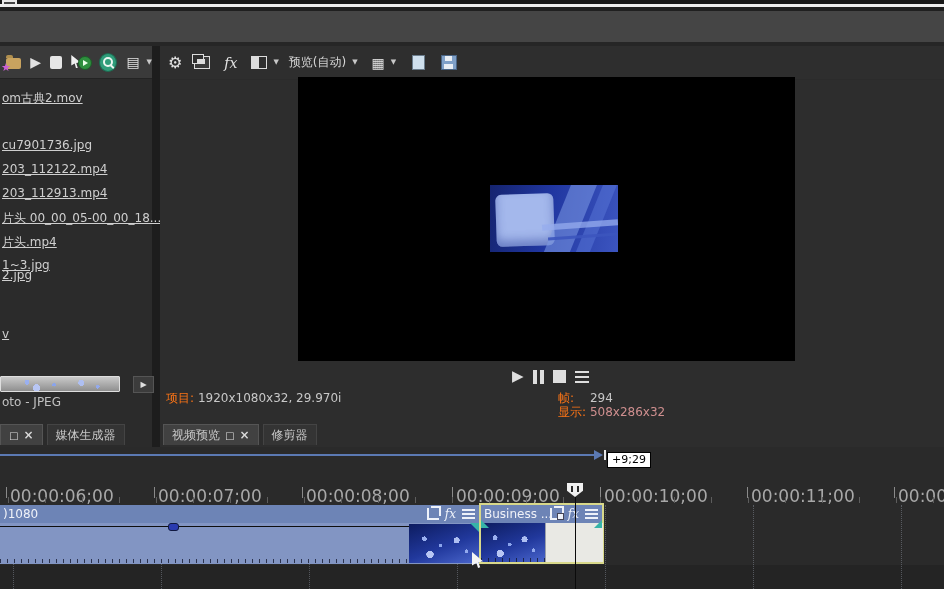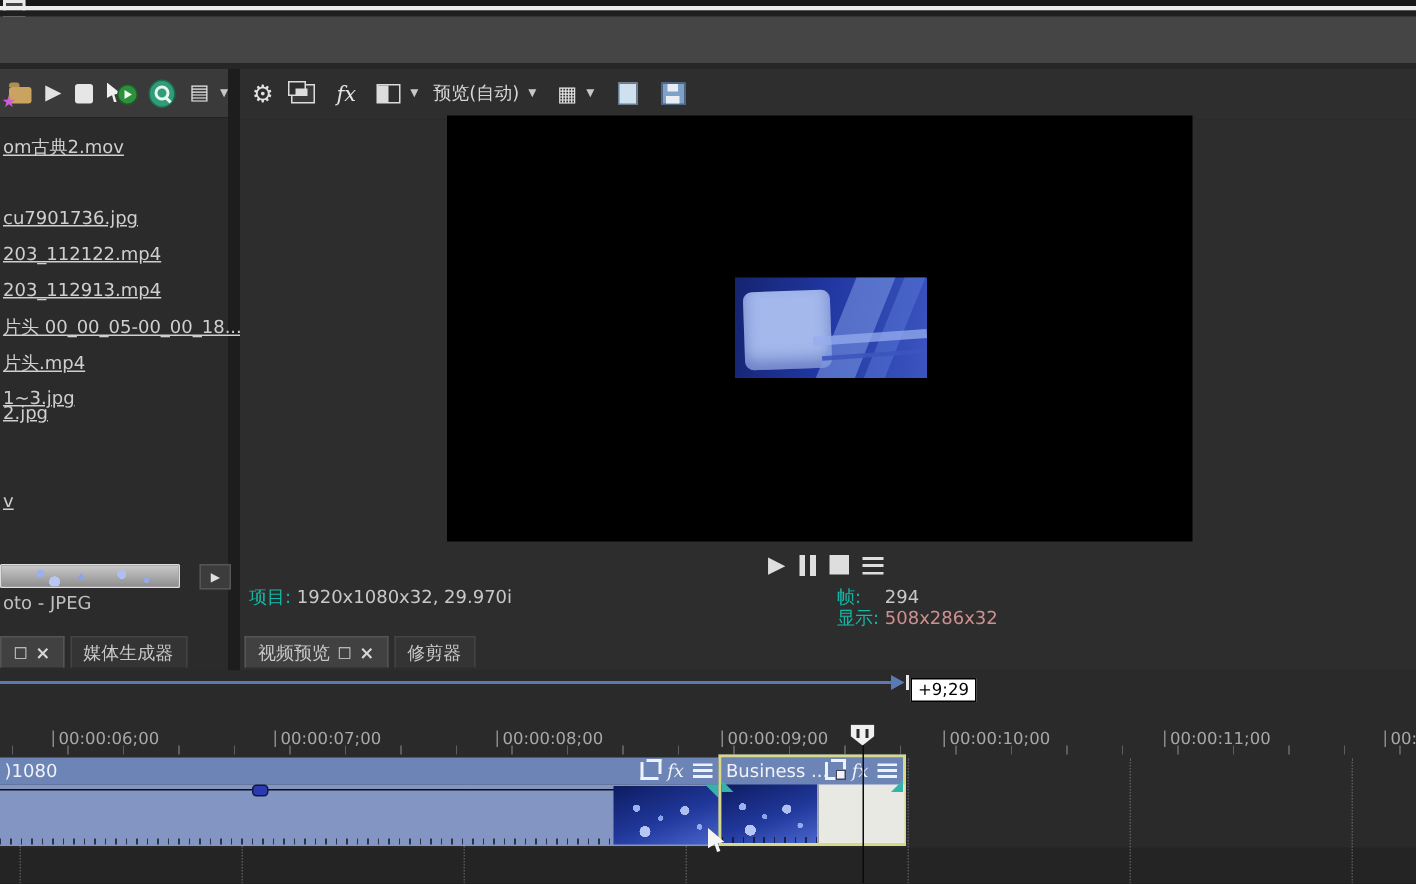--- a/index.html
+++ b/index.html
@@ -70,35 +70,35 @@
   .pframe .strip1{position:absolute;left:66px;top:-8px;width:26px;height:90px;background:rgba(125,155,230,.55);transform:skewX(-22deg);}
   .pframe .strip2{position:absolute;left:98px;top:-8px;width:14px;height:90px;background:rgba(90,120,215,.5);transform:skewX(-22deg);}
   .pframe .bar1{position:absolute;left:52px;top:37px;width:76px;height:6px;background:rgba(150,172,238,.75);transform:rotate(-4deg);}
   .pframe .bar2{position:absolute;left:58px;top:50px;width:70px;height:3px;background:rgba(60,85,190,.9);transform:rotate(-4deg);}
   .transport{position:absolute;left:352px;top:289px;display:flex;align-items:center;gap:9px;}
   .tbtn{color:#dedede;font-size:15px;line-height:1;}
   .ic-pause{width:11px;height:14px;background:repeating-linear-gradient(90deg,#dedede 0 4px,transparent 4px 7px);width:11px;}
   .ic-tstop{width:13px;height:13px;background:#dedede;}
   .ic-tmenu{width:14px;height:12px;background:repeating-linear-gradient(180deg,#dedede 0 2px,transparent 2px 5px);}
   .info{position:absolute;font-size:12px;line-height:14px;white-space:nowrap;}
-  .info .lab{color:#14b8a6;}
+  .info .lab{color:#f97316;}
   .info .val{color:#c8c8c8;}
   .info .red{color:#cf8f8f;}
   .info-left{left:6px;top:311px;}
   .info-right{left:398px;top:311px;}
   .preview-tabbar{left:3px;top:344px;}
 
   
   .timeline{left:0;top:447px;width:944px;height:142px;background:#2a2a2a;}
   .drag-arrow{position:absolute;left:0;top:7px;width:594px;height:2px;background:#5b79b3;}
   .drag-arrow .head{position:absolute;right:-9px;top:-4px;width:0;height:0;border-left:9px solid #5b79b3;border-top:5px solid transparent;border-bottom:5px solid transparent;}
   .drag-tick{position:absolute;left:604px;top:3px;width:2px;height:10px;background:#e8e8e8;}
   .tl-tooltip{position:absolute;left:607px;top:5px;height:14px;padding:0 4px;background:#fff;border:1px solid #000;color:#000;font-size:11px;line-height:14px;}
   .ruler{position:absolute;left:0;top:34px;width:944px;height:24px;}
-  .rlabel{position:absolute;top:5px;color:#a8a8a8;font-size:11px;white-space:nowrap;margin-left:29px;}
+  .rlabel{position:absolute;top:5px;color:#a8a8a8;font-size:17px;white-space:nowrap;}
   .rlabel::before{content:"";position:absolute;left:-4px;top:1px;width:1px;height:11px;background:#8a8a8a;}
   .rticks{position:absolute;left:8px;top:50px;width:936px;height:6px;background:repeating-linear-gradient(90deg,#5d5d5d 0 1px,transparent 1px 37px);}
   .gridline{position:absolute;top:58px;height:84px;width:0;border-left:1px dotted rgba(195,205,225,.30);}
   .below-track{position:absolute;left:0;top:118px;width:944px;height:24px;background:#242424;}
 
   
   .clipA{position:absolute;left:0;top:58px;width:479px;height:59px;}
   .clipA .hdr{position:absolute;left:0;top:0;width:100%;height:18px;background:#6d84b6;box-sizing:border-box;}
   .clipA .body{position:absolute;left:0;top:18px;width:100%;height:41px;background:#8295c3;}
   .env-line{position:absolute;left:0;top:21px;width:100%;height:1px;background:#0e0e0e;}

